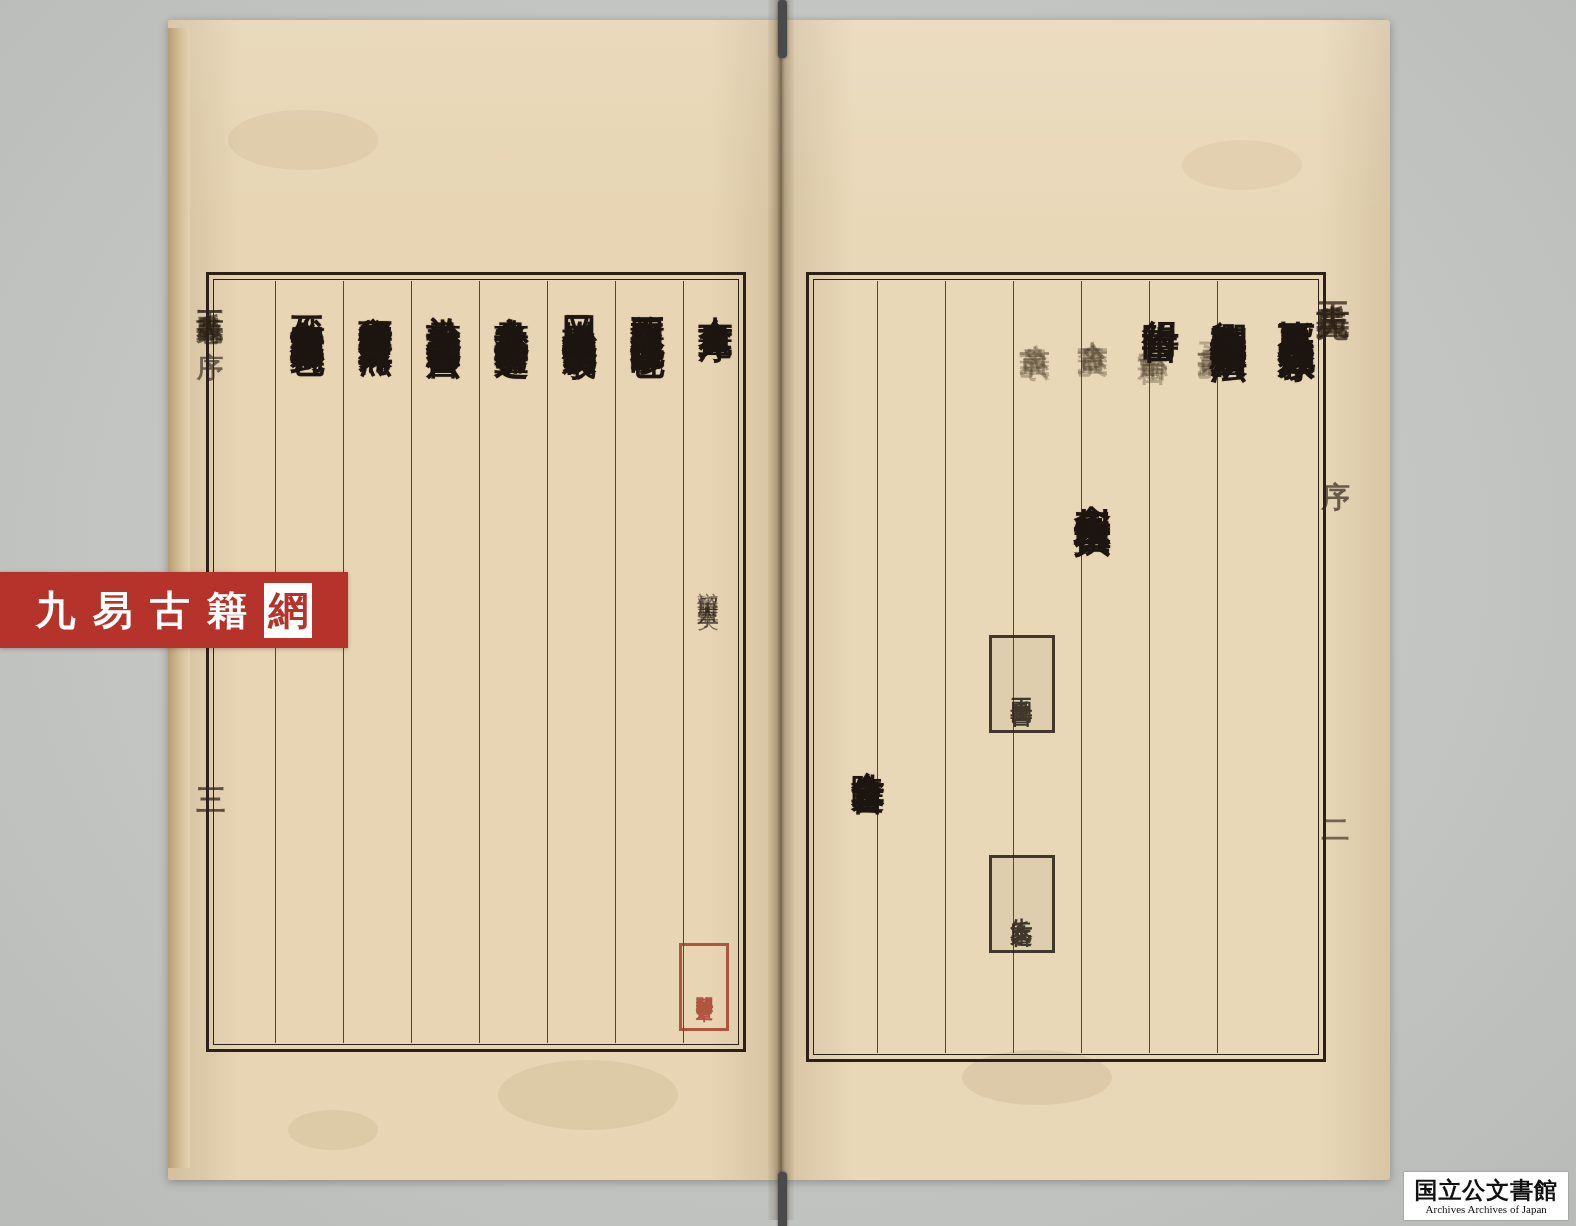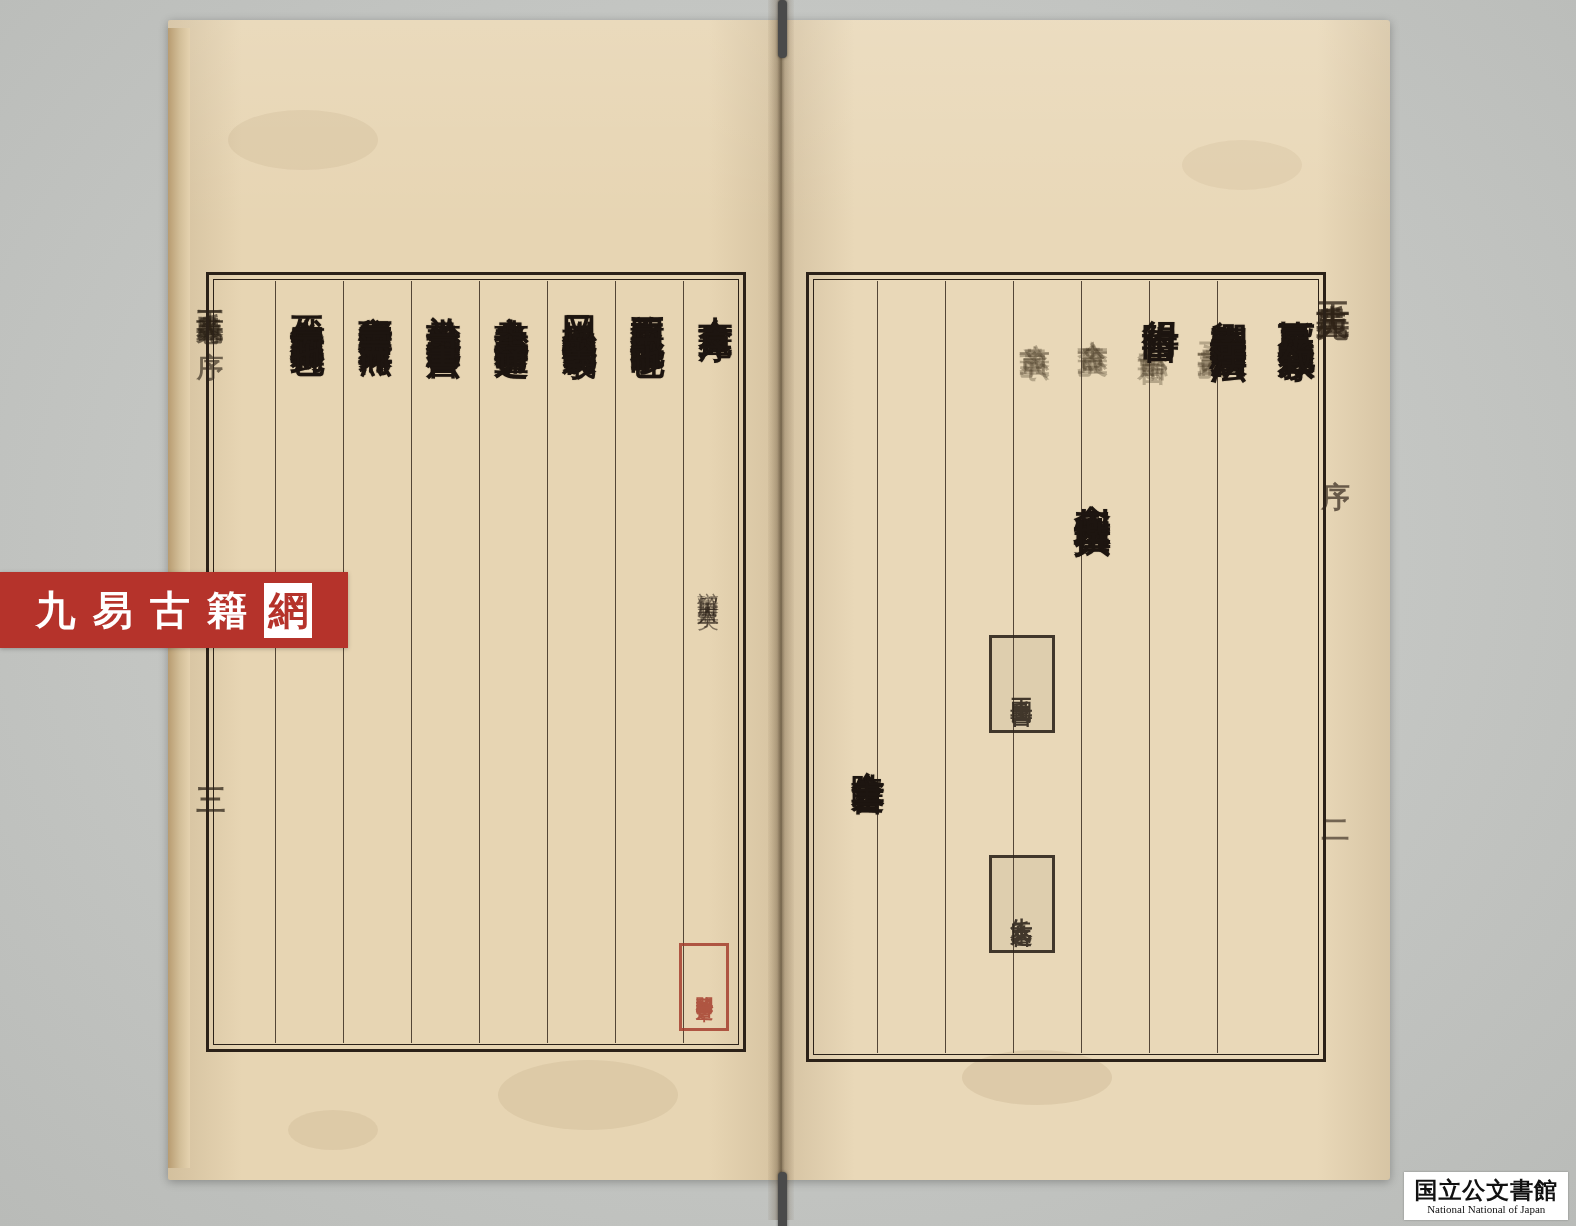--- a/index.html
+++ b/index.html
@@ -354,14 +354,14 @@
 <div class="watermark">
   <span>九</span>
   <span>易</span>
   <span>古</span>
   <span>籍</span>
   <span class="boxed">網</span>
 </div>
 
 <div class="credit">
   <span class="jp">国立公文書館</span>
-  <span class="en">National National of Japan</span>
+  <span class="en">Archives Archives of Japan</span>
 </div>
 
 </body></html>

